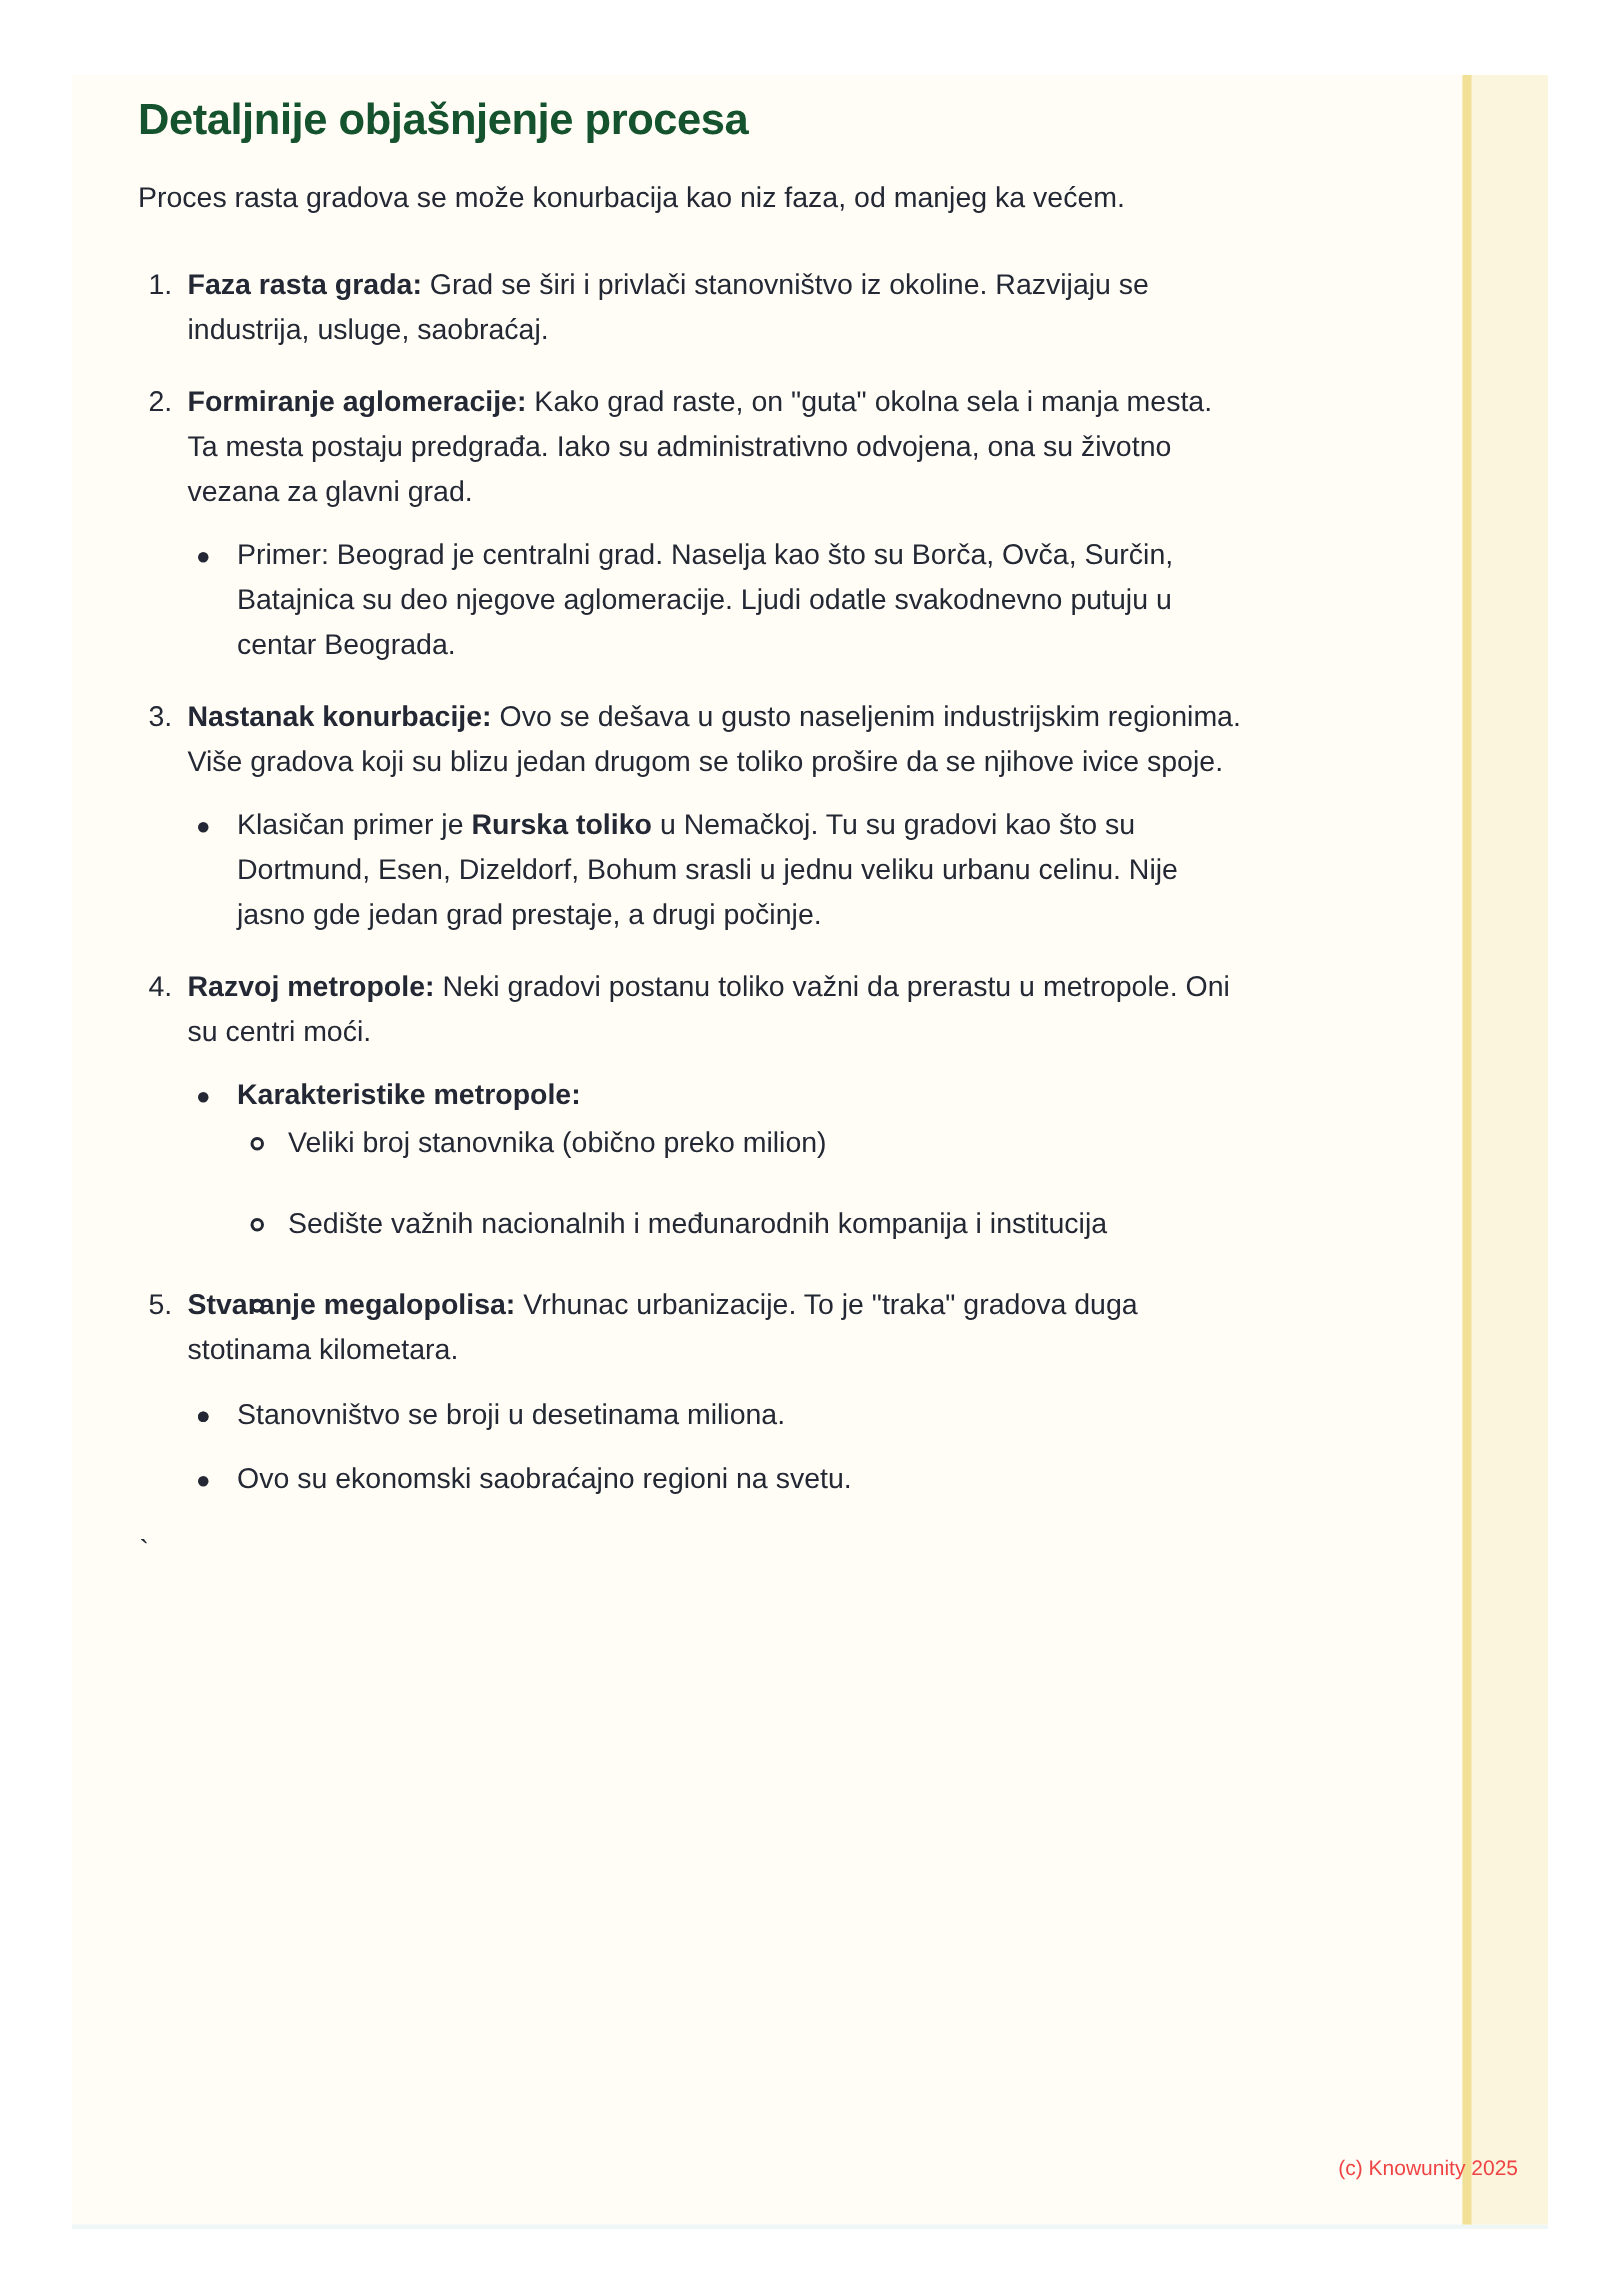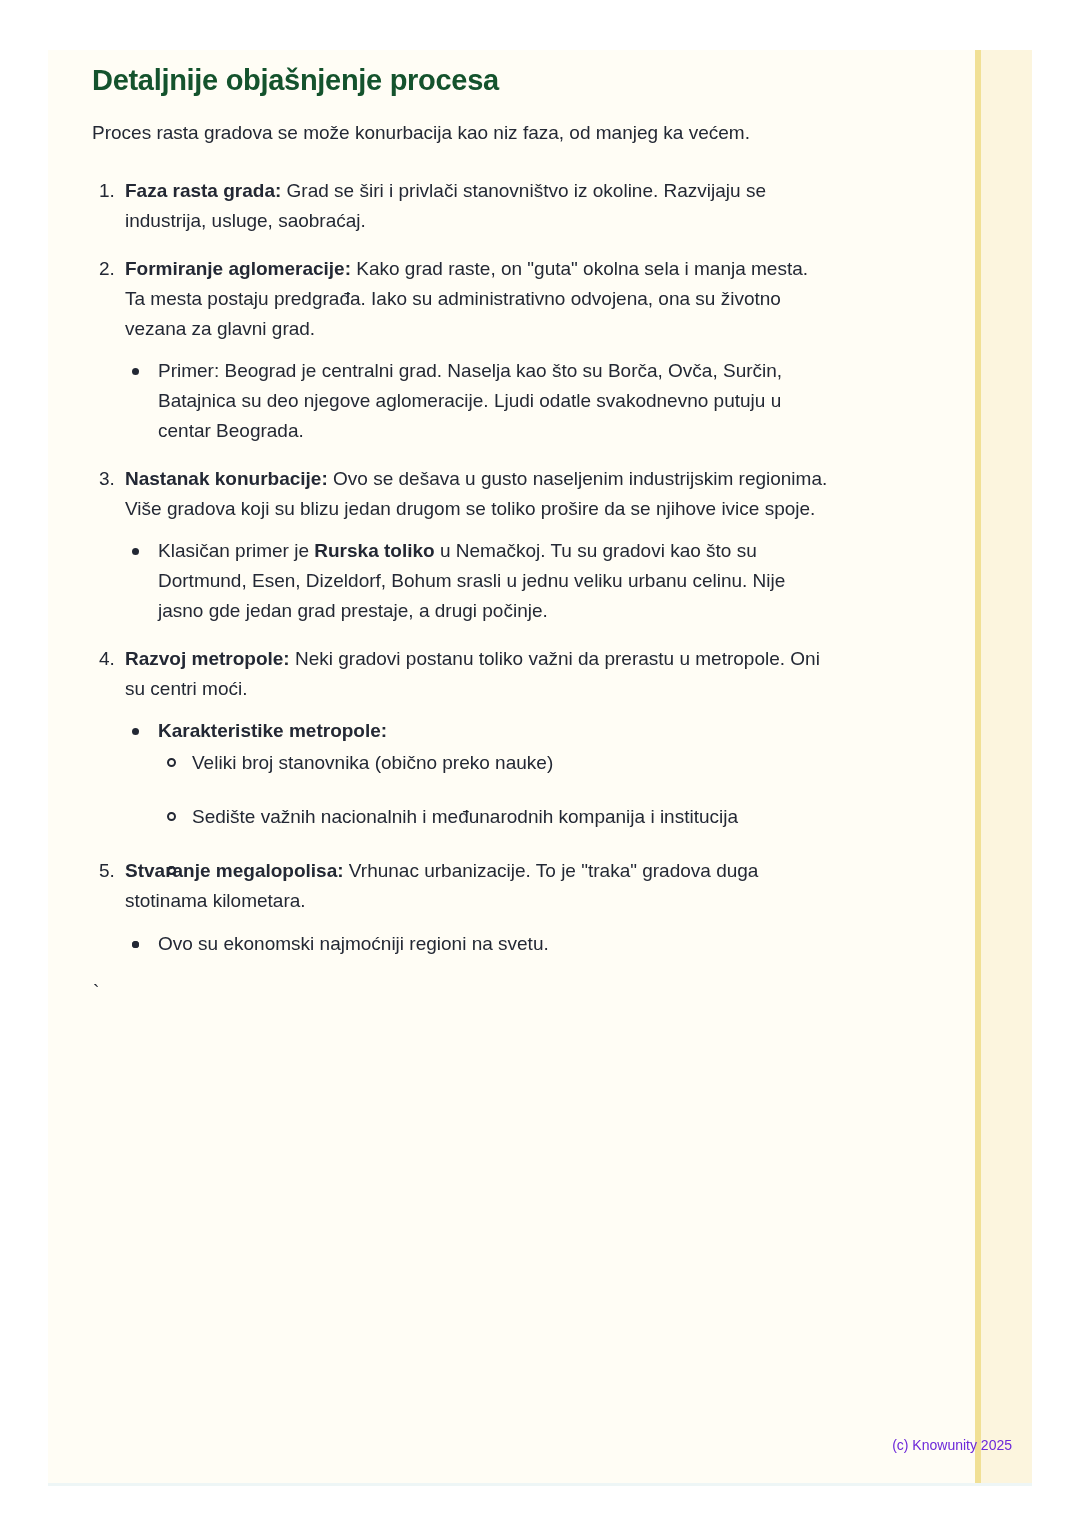--- a/index.html
+++ b/index.html
@@ -103,21 +103,21 @@
     font-size: 19px;
     line-height: 30px;
     margin-top: 14px;
     padding-left: 1px;
   }
   .footer-credit {
     position: absolute;
     right: 20px;
     bottom: 30px;
     font-size: 14px;
-    color: #6d28d9;
+    color: #ef4444;
     z-index: 2;
   }
 </style>
 </head>
 <body>
 
 <div class="card">
   <div class="accent-strip"></div>
 
   <div class="content">
@@ -128,29 +128,30 @@
     <ol class="process-list" id="process-list">
         <li><span class="num-marker">1.</span><span><b>Faza rasta grada:</b> Grad se širi i privlači stanovništvo iz okoline. Razvijaju se industrija, usluge, saobraćaj.</span></li>
         <li><span class="num-marker">2.</span><span><b>Formiranje aglomeracije:</b> Kako grad raste, on "guta" okolna sela i manja mesta. Ta mesta postaju predgrađa. Iako su administrativno odvojena, ona su životno vezana za glavni grad.</span><ul class="lvl2">
             <li><span class="dot-marker"></span><span>Primer: Beograd je centralni grad. Naselja kao što su Borča, Ovča, Surčin, Batajnica su deo njegove aglomeracije. Ljudi odatle svakodnevno putuju u centar Beograda.</span></li>
           </ul></li>
         <li><span class="num-marker">3.</span><span><b>Nastanak konurbacije:</b> Ovo se dešava u gusto naseljenim industrijskim regionima. Više gradova koji su blizu jedan drugom se toliko prošire da se njihove ivice spoje.</span><ul class="lvl2">
             <li><span class="dot-marker"></span><span>Klasičan primer je <b>Rurska toliko</b> u Nemačkoj. Tu su gradovi kao što su Dortmund, Esen, Dizeldorf, Bohum srasli u jednu veliku urbanu celinu. Nije jasno gde jedan grad prestaje, a drugi počinje.</span></li>
           </ul></li>
         <li><span class="num-marker">4.</span><span><b>Razvoj metropole:</b> Neki gradovi postanu toliko važni da prerastu u metropole. Oni su centri moći.</span><ul class="lvl2">
             <li><span class="dot-marker"></span><span><b>Karakteristike metropole:</b></span><ul class="lvl3">
-                <li><span class="ring-marker"></span><span>Veliki broj stanovnika (obično preko nauke)</span></li>
+                <li><span class="ring-marker"></span><span>Veliki broj stanovnika (obično preko milion)</span></li>
                 <li><span class="ring-marker"></span><span>Sedište važnih nacionalnih i međunarodnih kompanija i institucija</span></li>
                 <li><span class="ring-marker"></span></li>
                 <li><span class="ring-marker"></span></li>
               </ul></li>
           </ul></li>
         <li><span class="num-marker">5.</span><span><b>Stvaranje megalopolisa:</b> Vrhunac urbanizacije. To je "traka" gradova duga stotinama kilometara.</span><ul class="lvl2">
             <li><span class="dot-marker"></span></li>
-            <li><span class="dot-marker"></span><span>Ovo su ekonomski najmoćniji regioni na svetu.</span></li>
+            <li><span class="dot-marker"></span><span>Stanovništvo se broji u desetinama miliona.</span></li>
+            <li><span class="dot-marker"></span><span>Ovo su ekonomski saobraćajno regioni na svetu.</span></li>
           </ul></li>
       </ol>
 
     <div class="stray-char">`</div>
   </div>
 
   <div class="footer-credit">(c) Knowunity 2025</div>
 </div>
 
 </body></html>

